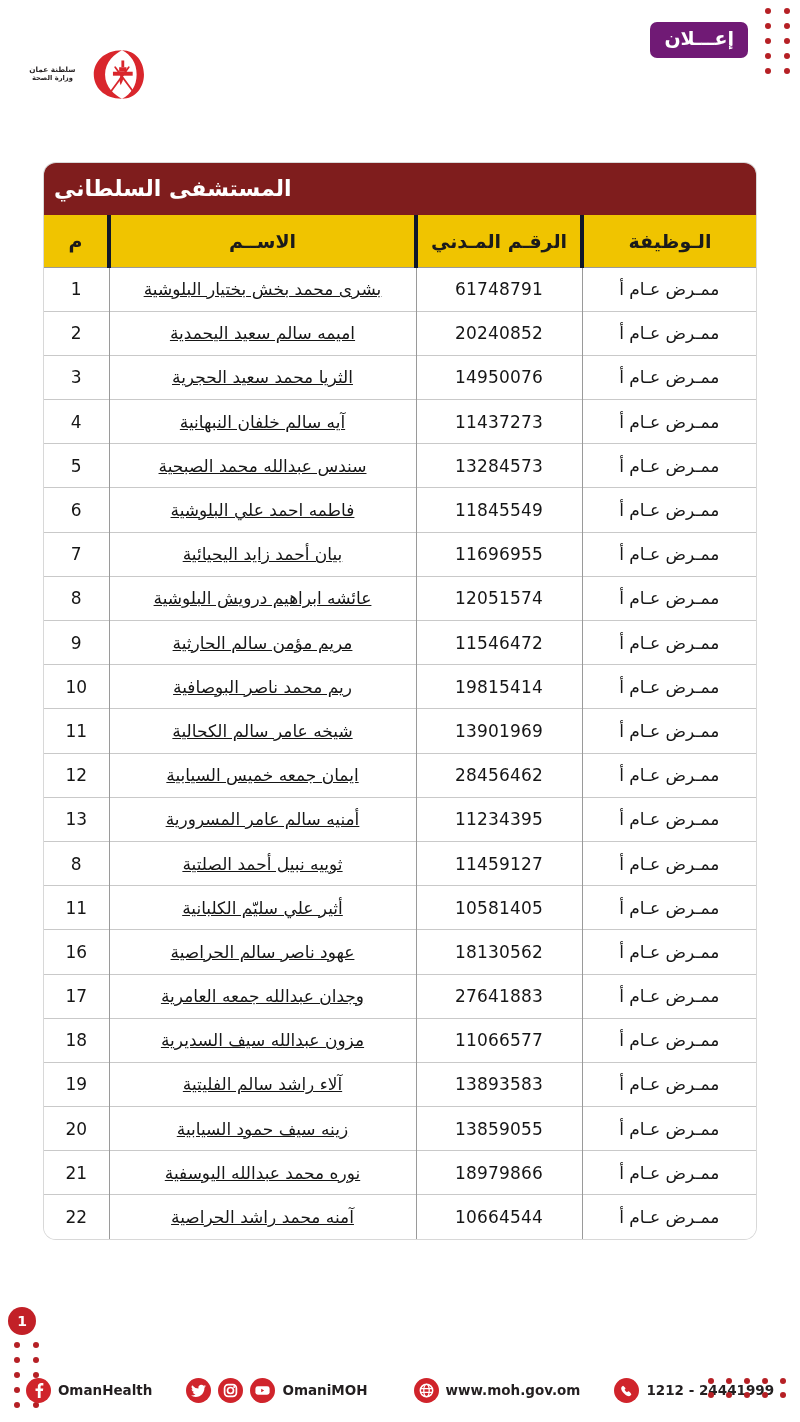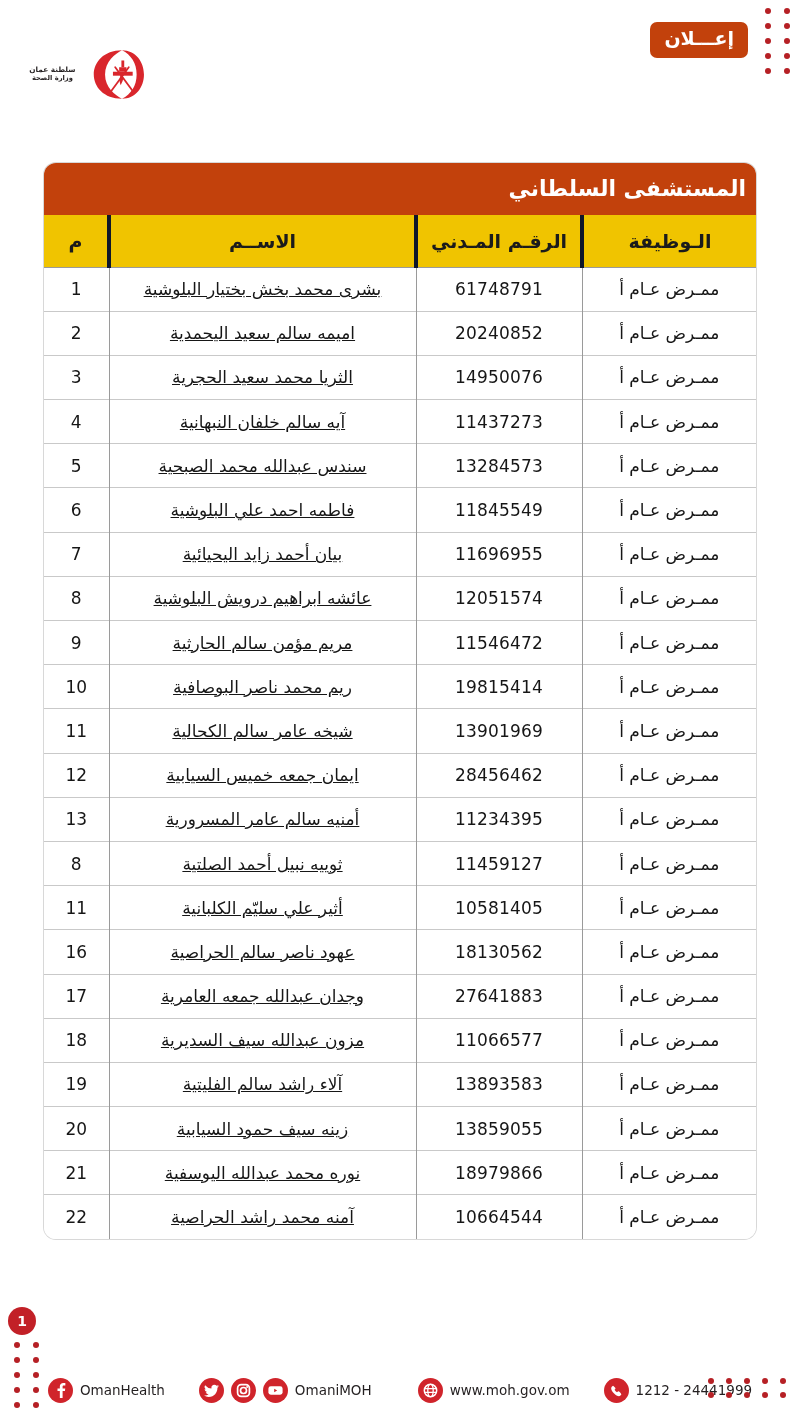--- a/index.html
+++ b/index.html
@@ -38,21 +38,21 @@
     align-items: center;
   }
 
   .logo-emblem { width: 112px; height: 96px; display: block; }
   .logo-caption { width: 122px; height: 34px; display: block; margin-top: -2px; }
 
   .announce-badge {
     position: absolute;
     top: 22px;
     right: 52px;
-    background: #c2410c;
+    background: #701a75;
     color: #ffffff;
     border-radius: 7px;
     padding: 5px 14px 7px;
     font-size: 19px;
     font-weight: bold;
     letter-spacing: 1px;
     line-height: 1.25;
     white-space: nowrap;
   }
 
@@ -88,23 +88,23 @@
     top: 163px;
     left: 44px;
     width: 712px;
     border-radius: 12px;
     overflow: hidden;
     box-shadow: 0 0 0 1px #d8d8d8;
     background: #ffffff;
   }
 
   .band {
-    background: #c2410c;
+    background: #7f1d1d;
     color: #ffffff;
-    text-align: right;
+    text-align: left;
     position: relative;
   }
   .band + .band::before {
     content: "";
     position: absolute;
     top: 0; left: 10px; right: 10px;
     height: 1px;
     background: rgba(255,255,255,0.45);
   }
 
@@ -212,21 +212,21 @@
     background: #D0242B;
     display: flex;
     align-items: center;
     justify-content: center;
     flex: none;
   }
   .sicon svg { display: block; }
 
   .foot-label {
     font-size: 13.5px;
-    font-weight: normal;
+    font-weight: bold;
     color: #231f20;
     white-space: nowrap;
     direction: ltr;
   }
 </style>
 </head>
 <body>
 
 <div class="page">
 

